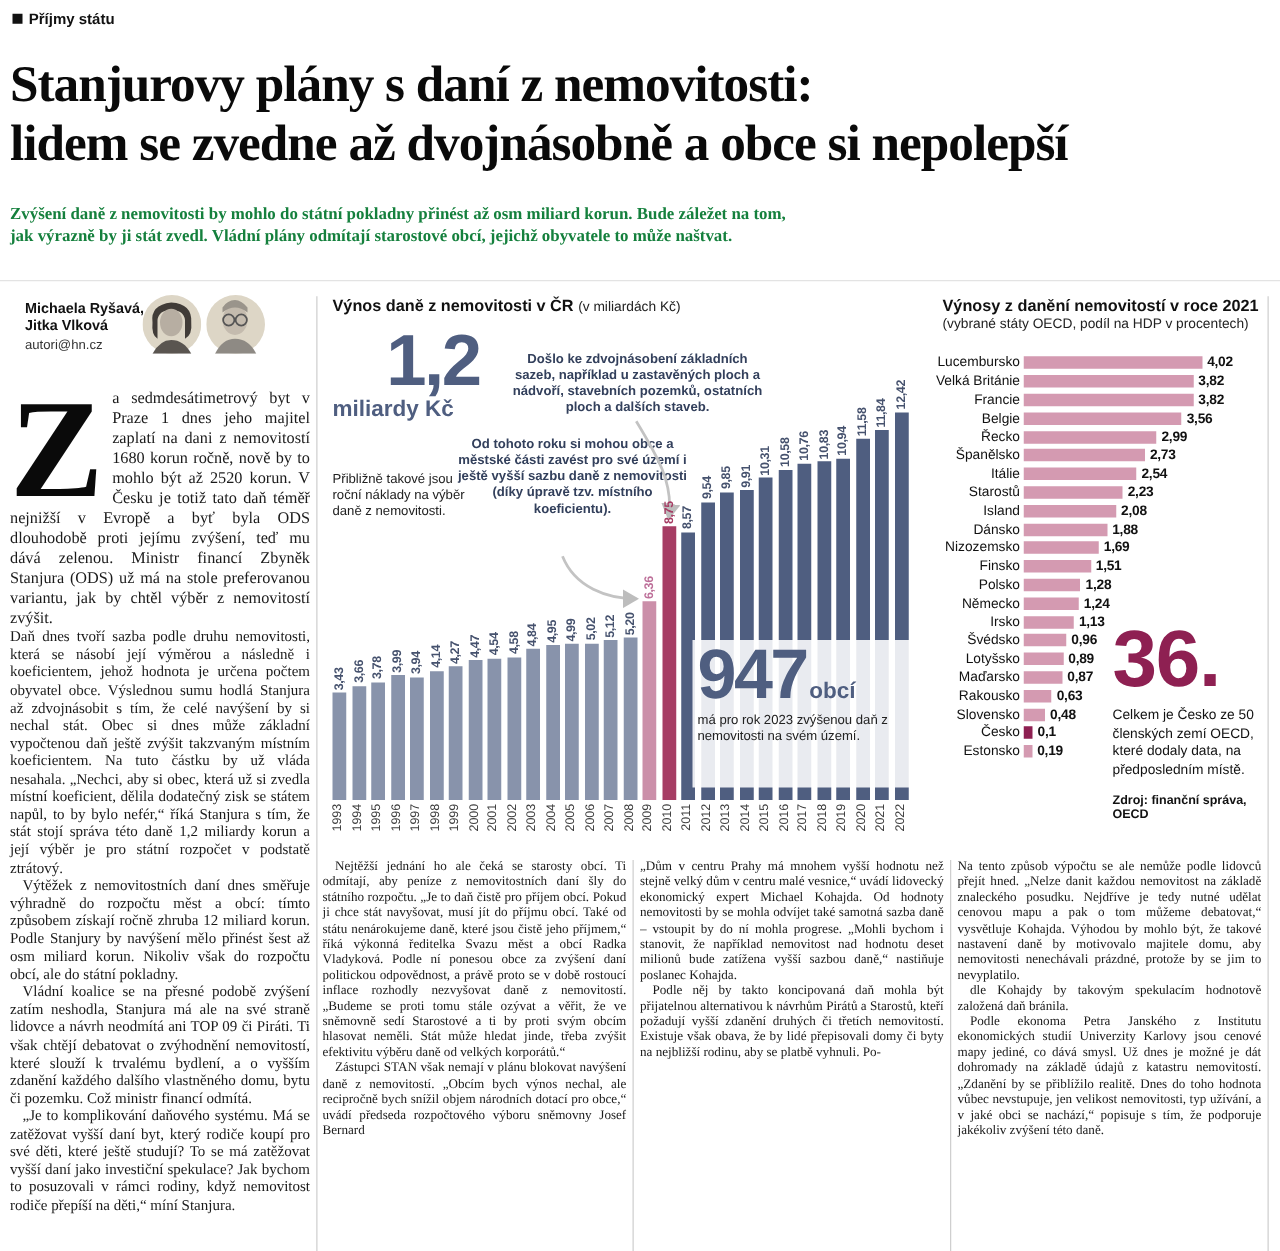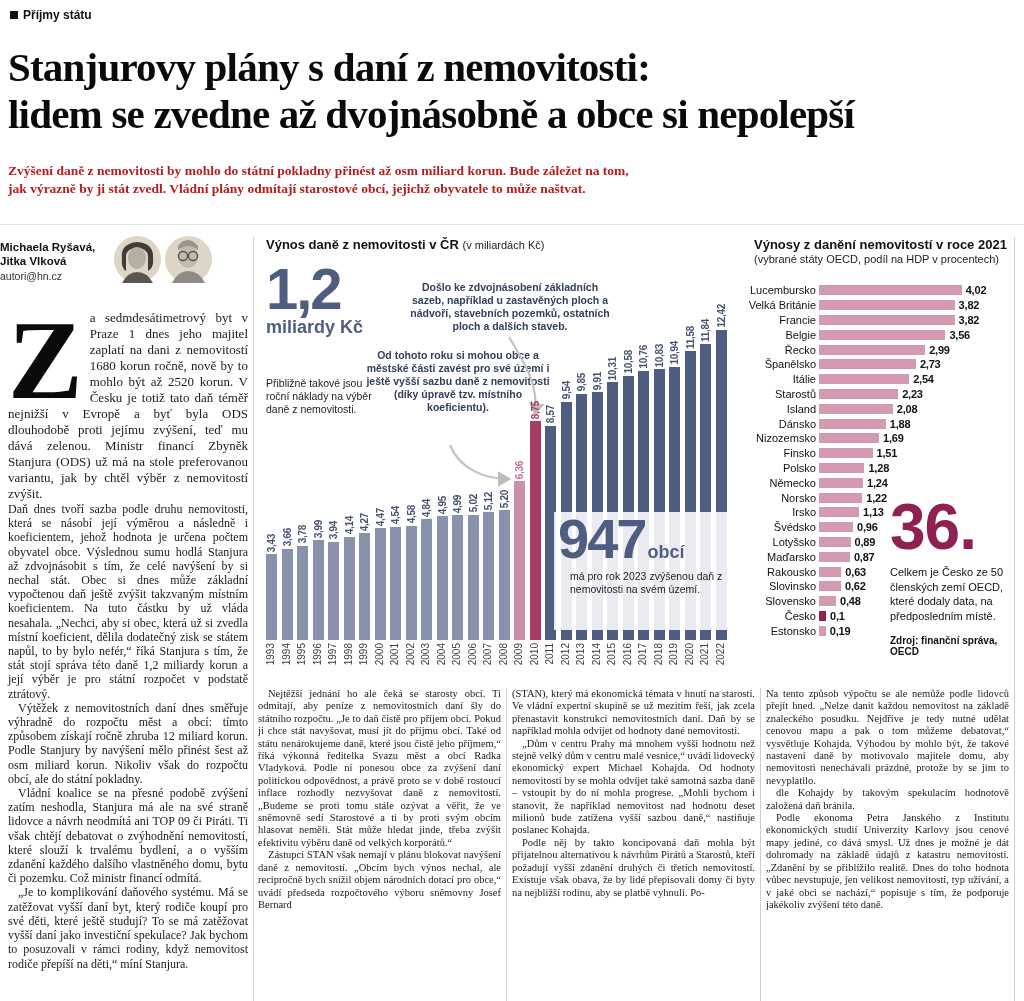--- a/index.html
+++ b/index.html
@@ -6,21 +6,21 @@
   #page{position:relative;width:1024px;height:1001px;background:#fff;overflow:hidden;
         font-family:"Liberation Serif",serif;color:#1a1a1a;}
   .abs{position:absolute;}
 
   
   .kicker{left:10px;top:8px;font:bold 12px "Liberation Sans",sans-serif;color:#111;}
   .kicker .sq{display:inline-block;width:8px;height:8px;background:#111;margin-right:5px;}
   .headline{left:8px;top:44px;width:1010px;font:bold 41px/47px "Liberation Serif",serif;
             letter-spacing:-0.8px;color:#0a0a0a;white-space:pre-line;}
   .deck{left:8px;top:162px;width:1010px;font:bold 13.5px/17.5px "Liberation Serif",serif;
-        color:#b91c1c;white-space:pre-line;}
+        color:#15803d;white-space:pre-line;}
   .hrule{left:0;top:224px;width:1024px;height:1px;background:#e3e3e3;}
   .vrule{width:1px;background:#cfcfcf;}
 
   
   .byline-names{font:bold 11.5px/14px "Liberation Sans",sans-serif;white-space:pre-line;color:#111;}
   .byline-email{font:10.5px "Liberation Sans",sans-serif;color:#333;margin-top:2px;}
   .avatars{left:114px;top:236px;width:100px;height:48px;}
   .avatars svg{position:absolute;top:0;}
   .article{text-align:justify;}
   .article p{margin:0;}
@@ -29,40 +29,40 @@
   .col1-body{left:8px;top:310px;width:240px;font-size:12px;line-height:14.2px;}
   .col1-body .lead{font-size:13px;line-height:16px;}
   .dropcap{float:left;font:bold 112px/88px "Liberation Serif",serif;margin:6px 7px 0 0;color:#0a0a0a;}
   .bcol{top:688px;width:243px;height:313px;font-size:10.5px;line-height:12.4px;overflow:hidden;}
 
   
   .fig1{left:266px;top:237px;width:470px;height:462px;font-family:"Liberation Sans",sans-serif;}
   .f1-title{font:bold 13px "Liberation Sans",sans-serif;color:#111;}
   .f1-title .suffix{font:11px "Liberation Sans",sans-serif;font-weight:normal;color:#222;}
   .stat12{left:0;top:26px;color:#4f5e80;}
-  .stat12 .num{font:bold 58px/52px "Liberation Sans",sans-serif;letter-spacing:-2px;}
+  .stat12 .num{font:bold 58px/52px "Liberation Sans",sans-serif;letter-spacing:-2px;margin-left:43px;}
   .stat12 .unit{font:bold 18px "Liberation Sans",sans-serif;margin-top:2px;}
   .stat12-desc{left:0;top:140px;width:106px;font:10.5px/13px "Liberation Sans",sans-serif;color:#222;}
   .ann{font:bold 10.5px/13px "Liberation Sans",sans-serif;color:#33405c;text-align:center;}
   .ann1{left:140px;top:44px;width:208px;}
   .ann2{left:96px;top:112px;width:192px;}
   .f1-chart{left:0;top:0;width:470px;height:403px;}
   .bar-wrap{position:absolute;bottom:0;width:11px;display:flex;flex-direction:column;align-items:center;}
   .bar{width:11px;}
   .bar-val{writing-mode:vertical-rl;transform:rotate(180deg);
            font:bold 10px "Liberation Sans",sans-serif;letter-spacing:-0.3px;margin-bottom:2px;}
   .f1-years{left:0;top:406px;width:470px;height:34px;}
   .year{position:absolute;top:0;writing-mode:vertical-rl;transform:rotate(180deg);
         font:10px "Liberation Sans",sans-serif;color:#3c3c3c;}
   .callout947{left:288px;top:275px;width:180px;height:118px;background:rgba(255,255,255,0.88);
               padding:2px 2px 0 4px;box-sizing:border-box;}
   .n947{color:#4f5e80;display:flex;align-items:baseline;}
   .n947 .num{font:bold 56px/50px "Liberation Sans",sans-serif;letter-spacing:-2px;}
   .n947 .unit{font:bold 18px "Liberation Sans",sans-serif;margin-left:2px;}
-  .c947-desc{font:10.5px/12.5px "Liberation Sans",sans-serif;color:#222;margin-top:6px;width:160px;margin-left:12px;}
+  .c947-desc{font:10.5px/12.5px "Liberation Sans",sans-serif;color:#222;margin-top:6px;width:160px;}
   .arrows{left:0;top:0;width:470px;height:462px;pointer-events:none;}
 
   
   .fig2{left:738px;top:237px;width:282px;height:452px;font-family:"Liberation Sans",sans-serif;}
   .f2-title{font:bold 13px "Liberation Sans",sans-serif;margin-left:16px;color:#111;}
   .f2-sub{font:11px "Liberation Sans",sans-serif;margin-left:16px;margin-top:1px;color:#222;}
   .f2-rows{position:absolute;left:0;top:46px;width:282px;}
   .f2-row{display:flex;align-items:center;height:14.8px;}
   .f2-label{width:78px;text-align:right;font:11px "Liberation Sans",sans-serif;color:#111;flex:none;}
   .f2-bar{height:10px;margin-left:3px;flex:none;}
@@ -84,21 +84,21 @@
 lidem se zvedne až dvojnásobně a obce si nepolepší</h1>
   <div class="abs deck">Zvýšení daně z nemovitosti by mohlo do státní pokladny přinést až osm miliard korun. Bude záležet na tom,
 jak výrazně by ji stát zvedl. Vládní plány odmítají starostové obcí, jejichž obyvatele to může naštvat.</div>
   <div class="abs hrule"></div>
 
   <div class="abs vrule" style="left:253px;top:237px;height:764px;"></div>
   <div class="abs vrule" style="left:1014px;top:237px;height:764px;"></div>
   <div class="abs vrule" style="left:506px;top:688px;height:313px;"></div>
   <div class="abs vrule" style="left:760px;top:688px;height:313px;"></div>
 
-  <div class="abs" style="left:0;top:240px;width:110px;">
+  <div class="abs" style="left:20px;top:240px;width:110px;">
     <div class="byline-names">Michaela Ryšavá,
 Jitka Vlková</div>
     <div class="byline-email">autori@hn.cz</div>
   </div>
   <div class="abs avatars">
     <svg style="left:0" width="47" height="47" viewBox="0 0 47 47">
       <circle cx="23.5" cy="23.5" r="23.5" fill="#ddd6c6"></circle>
       <path d="M8 22 Q6 8 23 6 Q40 7 39 22 Q40 32 34 35 L34 20 Q33 12 23 12 Q13 12 12 20 L12 35 Q7 32 8 22Z" fill="#413c38"></path>
       <ellipse cx="23" cy="22" rx="9" ry="11" fill="#b7aea2"></ellipse>
       <path d="M8 47 Q14 36 23 36 Q33 36 39 47Z" fill="#5a5550"></path>
@@ -116,21 +116,20 @@
   <div class="abs col1-body article">
     <p class="lead"><span class="dropcap">Z</span><span>a sedmdesátimetrový byt v Praze 1 dnes jeho majitel zaplatí na dani z nemovitostí 1680 korun ročně, nově by to mohlo být až 2520 korun. V Česku je totiž tato daň téměř nejnižší v Evropě a byť byla ODS dlouhodobě proti jejímu zvýšení, teď mu dává zelenou. Ministr financí Zbyněk Stanjura (ODS) už má na stole preferovanou variantu, jak by chtěl výběr z nemovitostí zvýšit.</span></p>
     <span></span>
   <p>Daň dnes tvoří sazba podle druhu nemovitosti, která se násobí její výměrou a následně i koeficientem, jehož hodnota je určena počtem obyvatel obce. Výslednou sumu hodlá Stanjura až zdvojnásobit s tím, že celé navýšení by si nechal stát. Obec si dnes může základní vypočtenou daň ještě zvýšit takzvaným místním koeficientem. Na tuto částku by už vláda nesahala. „Nechci, aby si obec, která už si zvedla místní koeficient, dělila dodatečný zisk se státem napůl, to by bylo nefér,“ říká Stanjura s tím, že stát stojí správa této daně 1,2 miliardy korun a její výběr je pro státní rozpočet v podstatě ztrátový.</p><p>Výtěžek z nemovitostních daní dnes směřuje výhradně do rozpočtu měst a obcí: tímto způsobem získají ročně zhruba 12 miliard korun. Podle Stanjury by navýšení mělo přinést šest až osm miliard korun. Nikoliv však do rozpočtu obcí, ale do státní pokladny.</p><p>Vládní koalice se na přesné podobě zvýšení zatím neshodla, Stanjura má ale na své straně lidovce a návrh neodmítá ani TOP 09 či Piráti. Ti však chtějí debatovat o zvýhodnění nemovitostí, které slouží k trvalému bydlení, a o vyšším zdanění každého dalšího vlastněného domu, bytu či pozemku. Což ministr financí odmítá.</p><p>„Je to komplikování daňového systému. Má se zatěžovat vyšší daní byt, který rodiče koupí pro své děti, které ještě studují? To se má zatěžovat vyšší daní jako investiční spekulace? Jak bychom to posuzovali v rámci rodiny, když nemovitost rodiče přepíší na děti,“ míní Stanjura.</p></div>
 
   <div class="abs bcol article indent-first" style="left:258px;">
       <p>Nejtěžší jednání ho ale čeká se starosty obcí. Ti odmítají, aby peníze z nemovitostních daní šly do státního rozpočtu. „Je to daň čistě pro příjem obcí. Pokud ji chce stát navyšovat, musí jít do příjmu obcí. Také od státu nenárokujeme daně, které jsou čistě jeho příjmem,“ říká výkonná ředitelka Svazu měst a obcí Radka Vladyková. Podle ní ponesou obce za zvýšení daní politickou odpovědnost, a právě proto se v době rostoucí inflace rozhodly nezvyšovat daně z nemovitostí. „Budeme se proti tomu stále ozývat a věřit, že ve sněmovně sedí Starostové a ti by proti svým obcím hlasovat neměli. Stát může hledat jinde, třeba zvýšit efektivitu výběru daně od velkých korporátů.“</p>
       <p>Zástupci STAN však nemají v plánu blokovat navýšení daně z nemovitostí. „Obcím bych výnos nechal, ale recipročně bych snížil objem národních dotací pro obce,“ uvádí předseda rozpočtového výboru sněmovny Josef Bernard</p>
     </div>
   <div class="abs bcol article" style="left:512px;">
-      <p>(STAN), který má ekonomická témata v hnutí na starosti. Ve vládní expertní skupině se už mezitím řeší, jak zcela přenastavit konstrukci nemovitostních daní. Daň by se například mohla odvíjet od hodnoty dané nemovitosti.</p>
       <p>„Dům v centru Prahy má mnohem vyšší hodnotu než stejně velký dům v centru malé vesnice,“ uvádí lidovecký ekonomický expert Michael Kohajda. Od hodnoty nemovitosti by se mohla odvíjet také samotná sazba daně – vstoupit by do ní mohla progrese. „Mohli bychom i stanovit, že například nemovitost nad hodnotu deset milionů bude zatížena vyšší sazbou daně,“ nastiňuje poslanec Kohajda.</p>
       <p>Podle něj by takto koncipovaná daň mohla být přijatelnou alternativou k návrhům Pirátů a Starostů, kteří požadují vyšší zdanění druhých či třetích nemovitostí. Existuje však obava, že by lidé přepisovali domy či byty na nejbližší rodinu, aby se platbě vyhnuli. Po-</p>
     </div>
   <div class="abs bcol article" style="left:766px;">
       <p>Na tento způsob výpočtu se ale nemůže podle lidovců přejít hned. „Nelze danit každou nemovitost na základě znaleckého posudku. Nejdříve je tedy nutné udělat cenovou mapu a pak o tom můžeme debatovat,“ vysvětluje Kohajda. Výhodou by mohlo být, že takové nastavení daně by motivovalo majitele domu, aby nemovitosti nenechávali prázdné, protože by se jim to nevyplatilo.</p>
       <p>dle Kohajdy by takovým spekulacím hodnotově založená daň bránila.</p>
       <p>Podle ekonoma Petra Janského z Institutu ekonomických studií Univerzity Karlovy jsou cenové mapy jediné, co dává smysl. Už dnes je možné je dát dohromady na základě údajů z katastru nemovitostí. „Zdanění by se přiblížilo realitě. Dnes do toho hodnota vůbec nevstupuje, jen velikost nemovitosti, typ užívání, a v jaké obci se nachází,“ popisuje s tím, že podporuje jakékoliv zvýšení této daně.</p>
     </div>
 
   <div class="abs fig1">
@@ -390,25 +389,20 @@
           <span class="f2-label">Polsko</span>
           <div class="f2-bar" style="width: 45.44px; background: rgb(212, 154, 177);"></div>
           <span class="f2-val">1,28</span>
         </div>
         <div class="f2-row">
           <span class="f2-label">Německo</span>
           <div class="f2-bar" style="width: 44.02px; background: rgb(212, 154, 177);"></div>
           <span class="f2-val">1,24</span>
         </div>
         <div class="f2-row">
-          <span class="f2-label">Norsko</span>
-          <div class="f2-bar" style="width: 43.31px; background: rgb(212, 154, 177);"></div>
-          <span class="f2-val">1,22</span>
-        </div>
-        <div class="f2-row">
           <span class="f2-label">Irsko</span>
           <div class="f2-bar" style="width: 40.115px; background: rgb(212, 154, 177);"></div>
           <span class="f2-val">1,13</span>
         </div>
         <div class="f2-row">
           <span class="f2-label">Švédsko</span>
           <div class="f2-bar" style="width: 34.08px; background: rgb(212, 154, 177);"></div>
           <span class="f2-val">0,96</span>
         </div>
         <div class="f2-row">
@@ -418,25 +412,20 @@
         </div>
         <div class="f2-row">
           <span class="f2-label">Maďarsko</span>
           <div class="f2-bar" style="width: 30.885px; background: rgb(212, 154, 177);"></div>
           <span class="f2-val">0,87</span>
         </div>
         <div class="f2-row">
           <span class="f2-label">Rakousko</span>
           <div class="f2-bar" style="width: 22.365px; background: rgb(212, 154, 177);"></div>
           <span class="f2-val">0,63</span>
-        </div>
-        <div class="f2-row">
-          <span class="f2-label">Slovinsko</span>
-          <div class="f2-bar" style="width: 22.01px; background: rgb(212, 154, 177);"></div>
-          <span class="f2-val">0,62</span>
         </div>
         <div class="f2-row">
           <span class="f2-label">Slovensko</span>
           <div class="f2-bar" style="width: 17.04px; background: rgb(212, 154, 177);"></div>
           <span class="f2-val">0,48</span>
         </div>
         <div class="f2-row">
           <span class="f2-label">Česko</span>
           <div class="f2-bar" style="width: 7.1px; background: rgb(142, 32, 82);"></div>
           <span class="f2-val">0,1</span>

